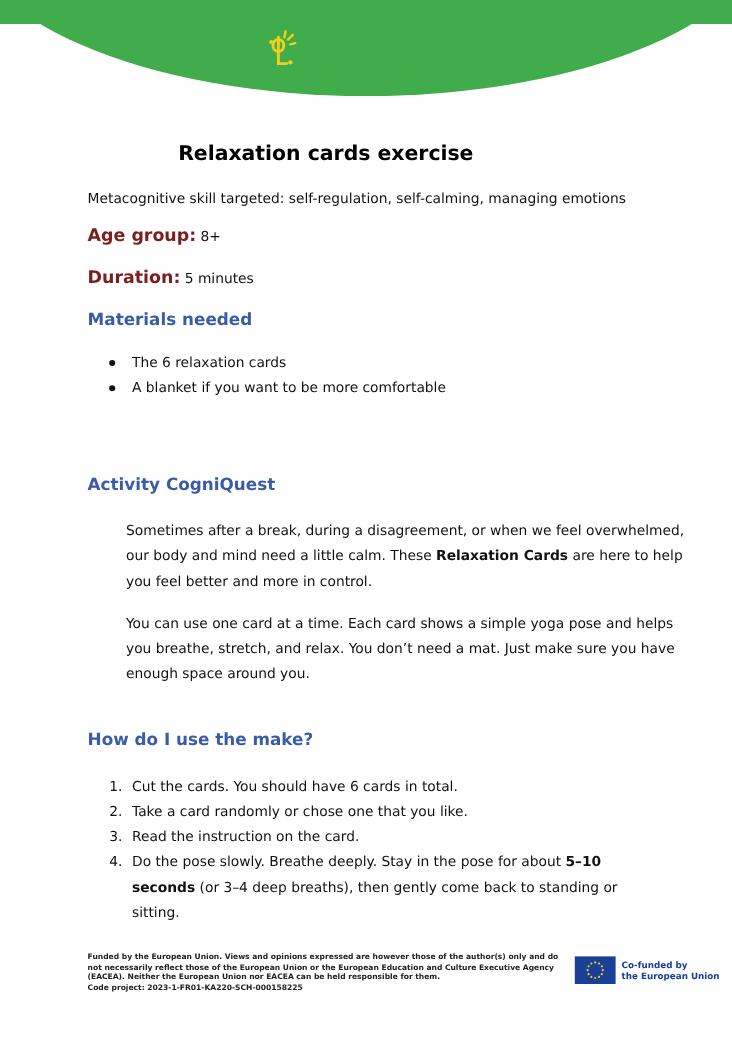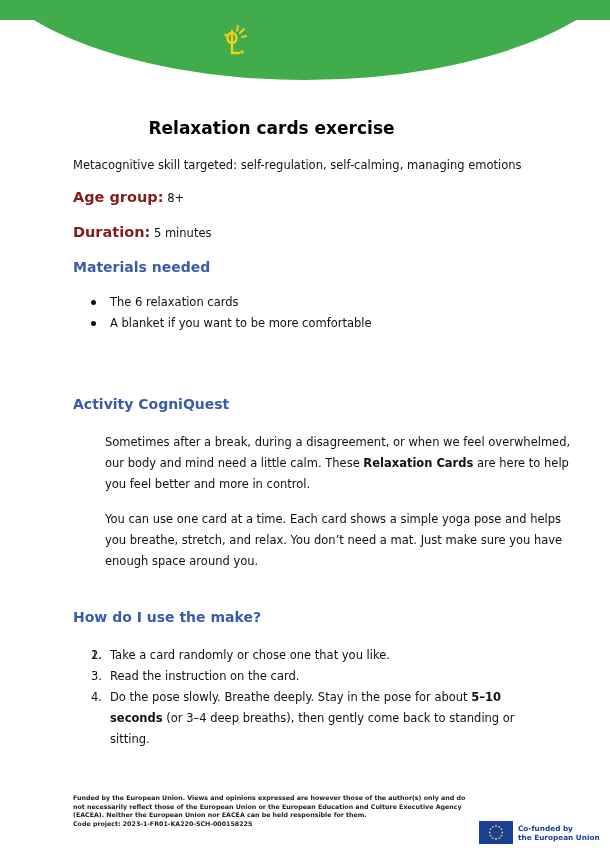--- a/index.html
+++ b/index.html
@@ -52,21 +52,21 @@
   }
   ol.steps li {
     font-size: 11.5px; line-height: 21px; position: relative; padding-left: 37px;
   }
   ol.steps li .num { position: absolute; left: 18px; top: 0; }
   .footer-text {
     position: absolute; left: 73px; top: 794px; width: 400px;
     font-size: 6.3px; line-height: 8.6px; font-weight: bold; color: #222;
   }
   .eu {
-    position: absolute; left: 479px; top: 797px; display: flex; align-items: center; margin-top: 24px;
+    position: absolute; left: 479px; top: 797px; display: flex; align-items: center;
   }
   .eu-flag {
     width: 34px; height: 23px; background: #1a3f96; position: relative;
   }
   .eu-flag svg { position: absolute; left: 0; top: 0; }
   .eu-text {
     margin-left: 5px; font-size: 7.3px; line-height: 9px; color: #1a3f96; font-weight: bold;
   }
 </style>
 </head>
@@ -112,21 +112,21 @@
 
 <div class="para" style="top:432px;">
   <span>Sometimes after a break, during a disagreement, or when we feel overwhelmed, our body and mind need a little calm. These </span><b>Relaxation Cards</b><span> are here to help you feel better and more in control.</span>
 </div>
 
 <div class="para" style="top:509px;">You can use one card at a time. Each card shows a simple yoga pose and helps you breathe, stretch, and relax. You don’t need a mat. Just make sure you have enough space around you.</div>
 
 <div class="section-head" style="top:609px;">How do I use the make?</div>
 
 <ol class="steps">
-  <li><span class="num">1.</span></li>
+  <li><span class="num">1.</span><span>Cut the cards. You should have 6 cards in total.</span></li>
   <li><span class="num">2.</span><span>Take a card randomly or chose one that you like.</span></li>
   <li><span class="num">3.</span><span>Read the instruction on the card.</span></li>
   <li><span class="num">4.</span><span>Do the pose slowly. Breathe deeply. Stay in the pose for about </span><b>5–10 seconds</b><span> (or 3–4 deep breaths), then gently come back to standing or sitting.</span></li>
 </ol>
 
 <div class="footer-text">
   <div>Funded by the European Union. Views and opinions expressed are however those of the author(s) only and do not necessarily reflect those of the European Union or the European Education and Culture Executive Agency (EACEA). Neither the European Union nor EACEA can be held responsible for them.</div>
   <div>Code project: 2023-1-FR01-KA220-SCH-000158225</div>
 </div>
 

